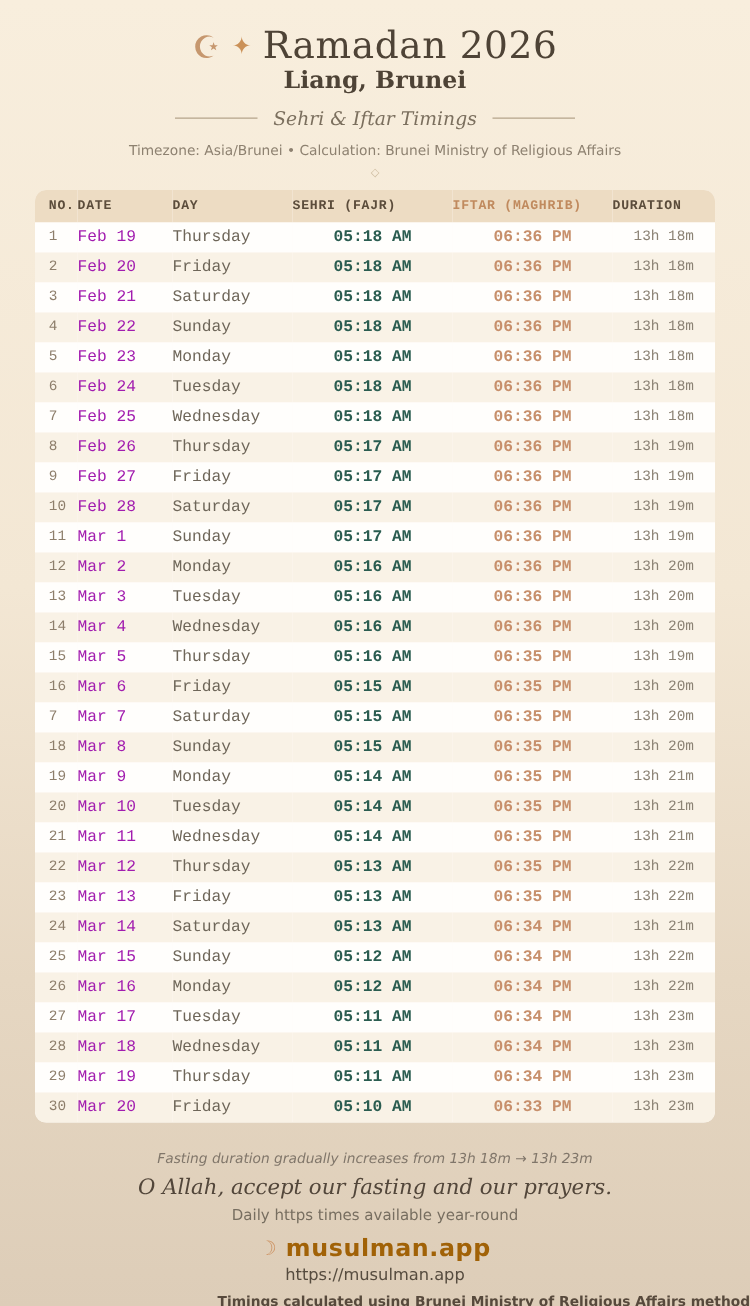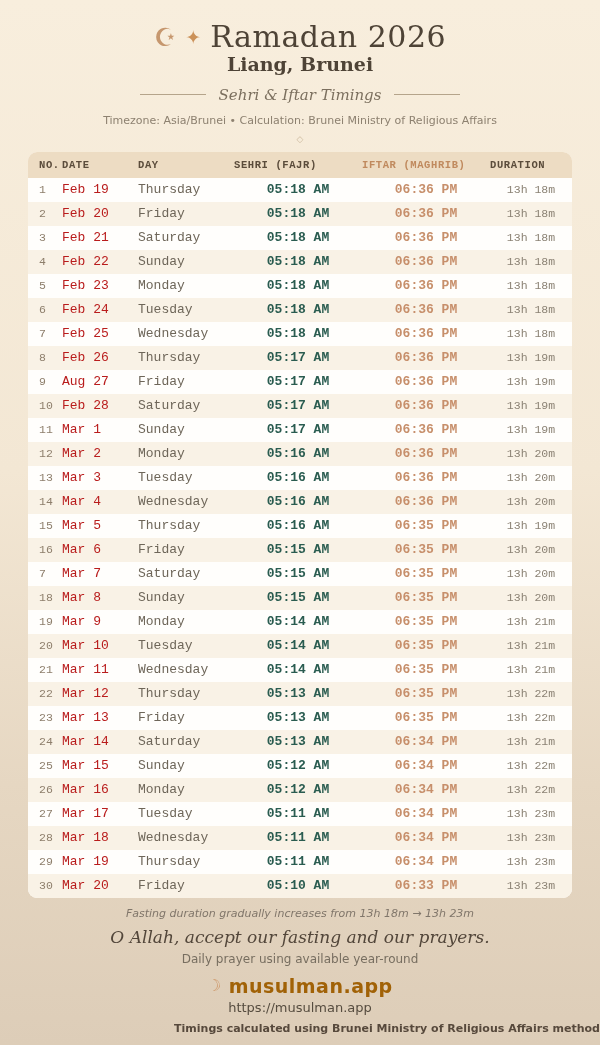--- a/index.html
+++ b/index.html
@@ -51,29 +51,29 @@
     color: #5b4c3b; text-align: left; padding: 0;
   }
   th.h-no { padding-left: 11px; }
   th.h-sehri, th.h-iftar, th.h-dur { }
   th.h-iftar { color: #c08a5e; }
   tbody tr { height: 24px; }
   tbody tr.odd { background: #fffefc; }
   tbody tr.even { background: #f9f2e6; }
   td { padding: 0; font-size: 13px; }
   td.cell-no { padding-left: 11px; font-size: 11.5px; color: #8d7e6b; }
-  td.cell-date { color: #b91c1c; }
+  td.cell-date { color: #a21caf; }
   td.cell-day { color: #6e6659; }
   td.cell-sehri { text-align: center; font-weight: bold; color: #2a5c50; }
   td.cell-iftar { text-align: center; font-weight: bold; color: #c78f6b; }
   td.cell-duration { text-align: center; font-size: 11.5px; color: #8b8274; margin-top: 40px; }
 
   
   .ftr { text-align: center; }
-  .fasting-note { margin-top: 9px; font-size: 11px; font-style: italic; color: #80766a; }
+  .fasting-note { margin-top: 22px; font-size: 11px; font-style: italic; color: #80766a; }
   .dua {
     margin-top: 7px; font-family: "DejaVu Serif", serif; font-style: italic;
     font-size: 17px; color: #52463a;
   }
   .year-round { margin-top: 5px; font-size: 12px; color: #776e60; }
   .brand-row { margin-top: 9px; display: flex; align-items: center; justify-content: center; gap: 7px; }
   .brand-crescent { display: inline-block; transform: scaleX(-1); font-size: 16px; color: #cd9566; line-height: 1; }
   .brand-name { font-size: 19px; font-weight: bold; color: #a16207; letter-spacing: 0.5px; }
   .brand-url { margin-top: 3px; font-size: 13px; color: #564c3f; }
   .method-note { margin-top: 7px; font-size: 11px; font-weight: bold; color: #57493c; text-align: right; }
@@ -179,21 +179,21 @@
           <tr class="even">
             <td class="cell-no">8</td>
             <td class="cell-date">Feb 26</td>
             <td class="cell-day">Thursday</td>
             <td class="cell-sehri">05:17 AM</td>
             <td class="cell-iftar">06:36 PM</td>
             <td class="cell-duration">13h 19m</td>
           </tr>
           <tr class="odd">
             <td class="cell-no">9</td>
-            <td class="cell-date">Aug 27</td>
+            <td class="cell-date">Feb 27</td>
             <td class="cell-day">Friday</td>
             <td class="cell-sehri">05:17 AM</td>
             <td class="cell-iftar">06:36 PM</td>
             <td class="cell-duration">13h 19m</td>
           </tr>
           <tr class="even">
             <td class="cell-no">10</td>
             <td class="cell-date">Feb 28</td>
             <td class="cell-day">Saturday</td>
             <td class="cell-sehri">05:17 AM</td>
@@ -360,21 +360,21 @@
             <td class="cell-iftar">06:33 PM</td>
             <td class="cell-duration">13h 23m</td>
           </tr>
         </tbody>
     </table>
   </section>
 
   <footer class="ftr">
     <div class="fasting-note">Fasting duration gradually increases from 13h 18m → 13h 23m</div>
     <div class="dua">O Allah, accept our fasting and our prayers.</div>
-    <div class="year-round">Daily prayer using available year-round</div>
+    <div class="year-round">Daily https times available year-round</div>
     <div class="brand-row">
       <span class="brand-crescent">☾</span>
       <span class="brand-name">musulman.app</span>
     </div>
     <div class="brand-url">https://musulman.app</div>
     <div class="method-note">Timings calculated using Brunei Ministry of Religious Affairs method</div>
   </footer>
 
 </div>
 

